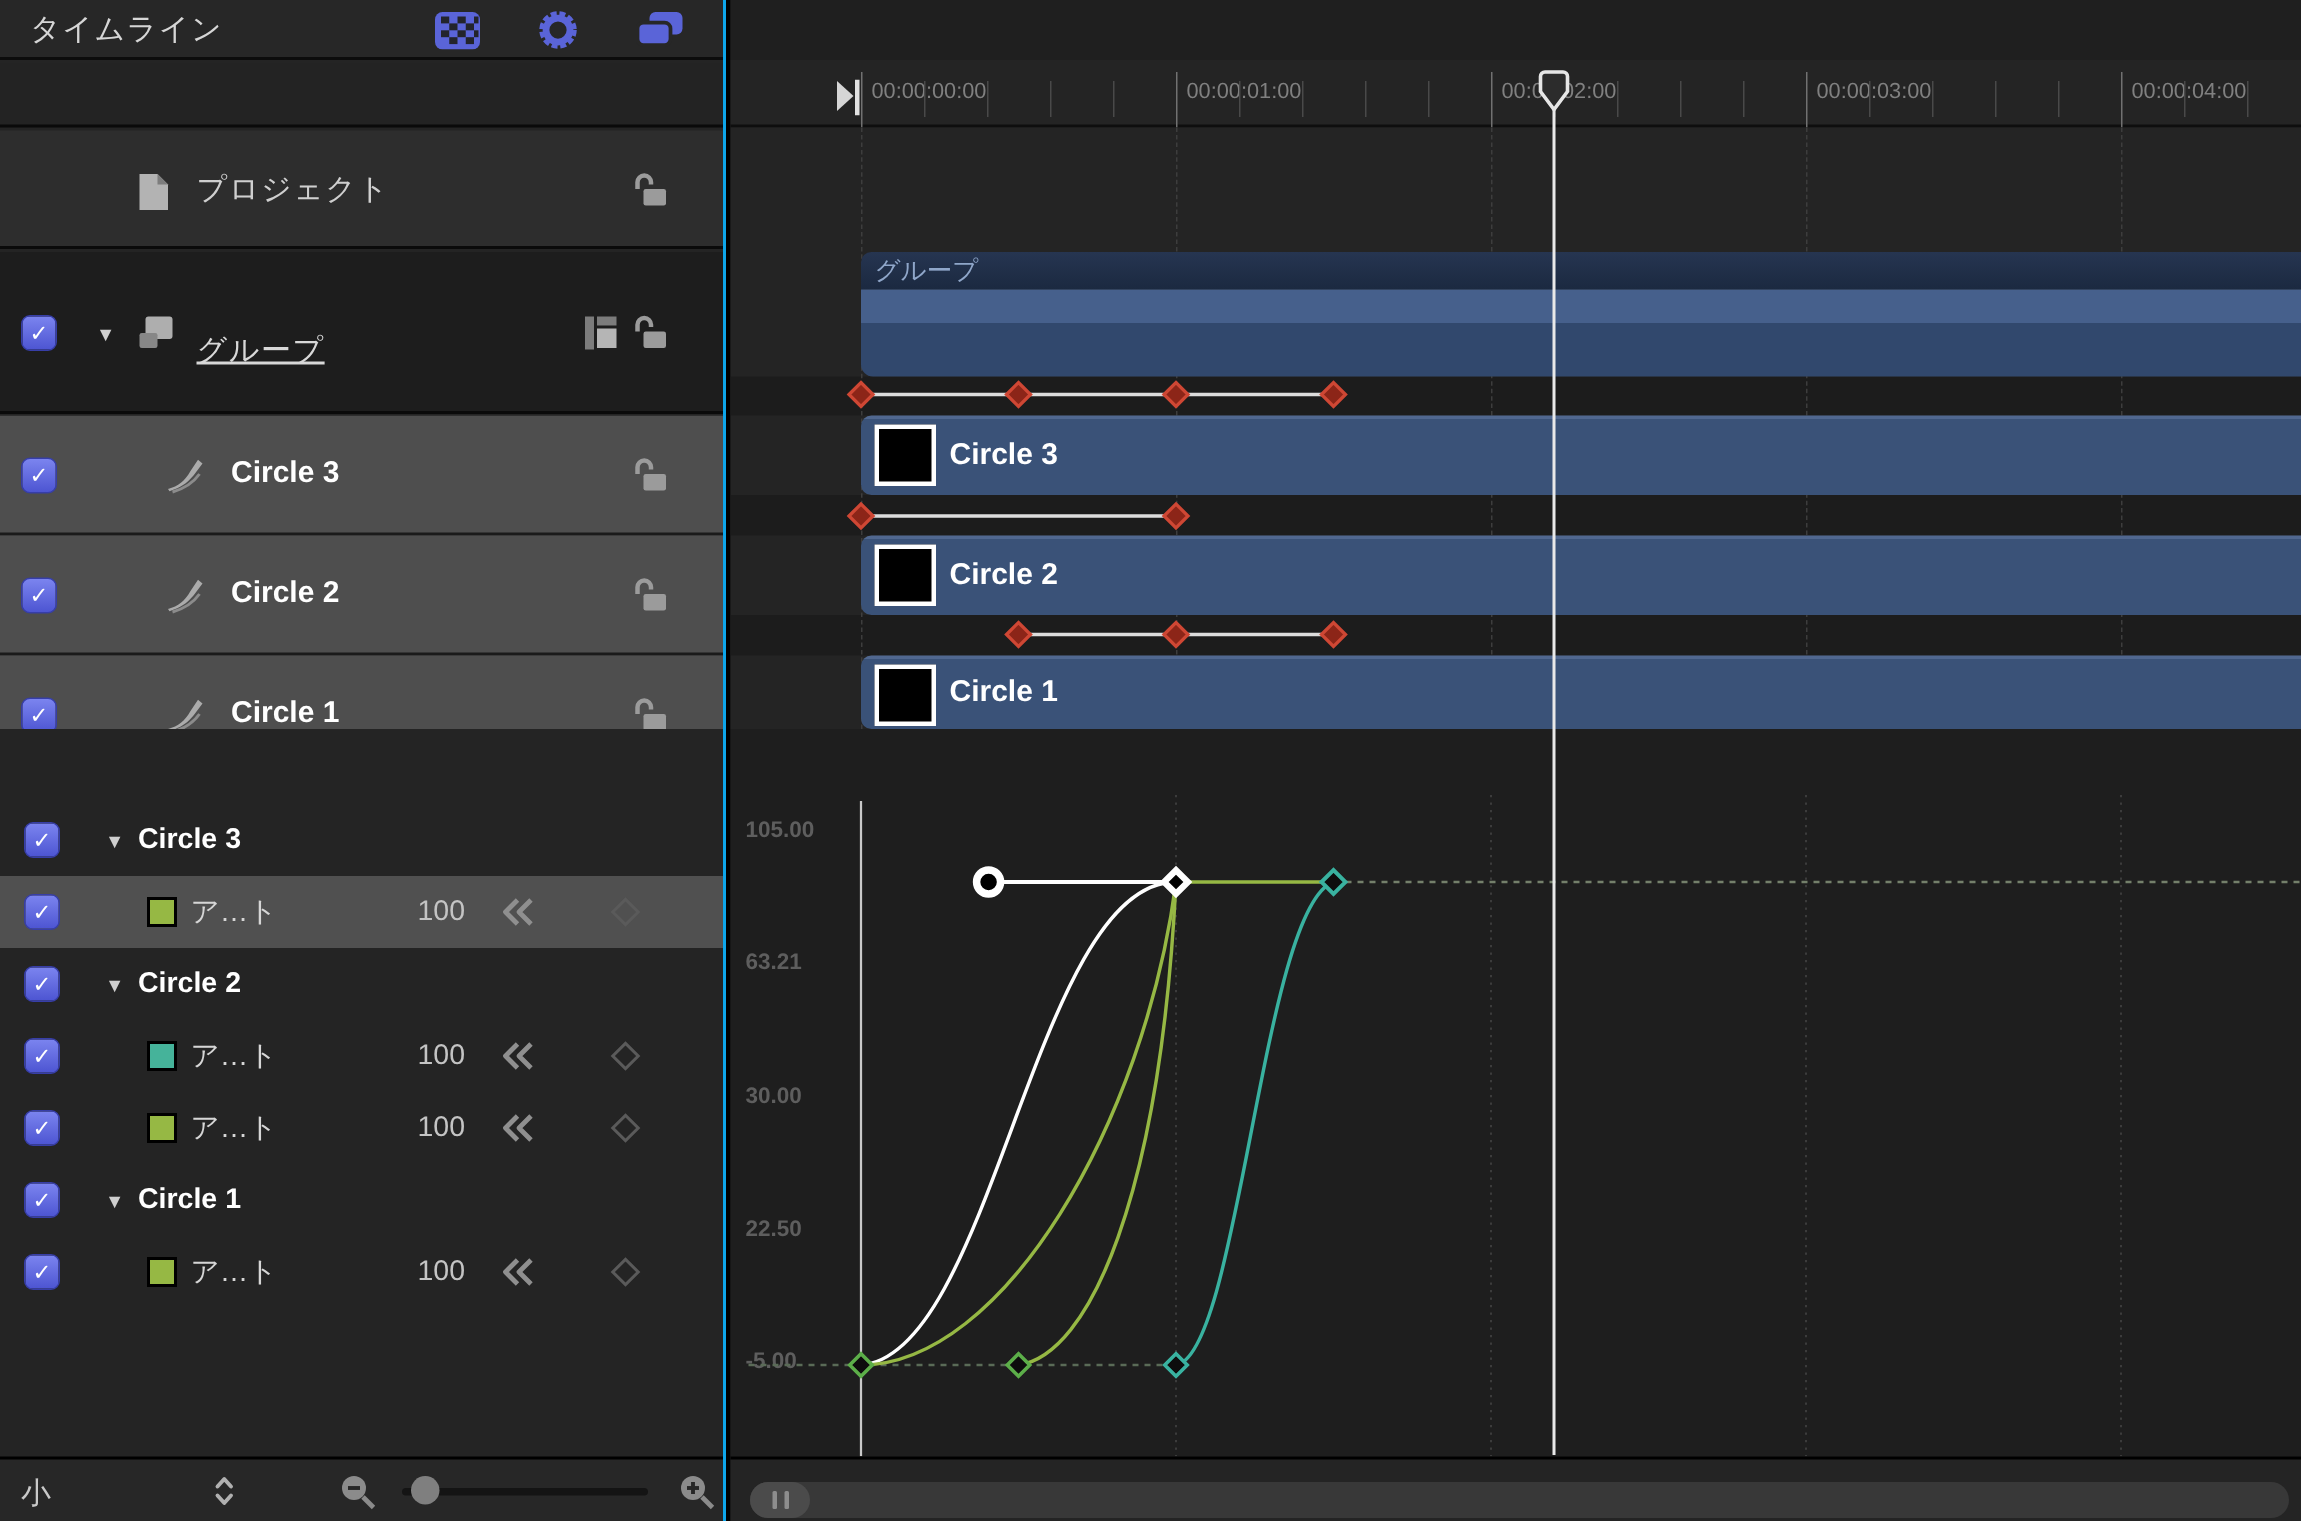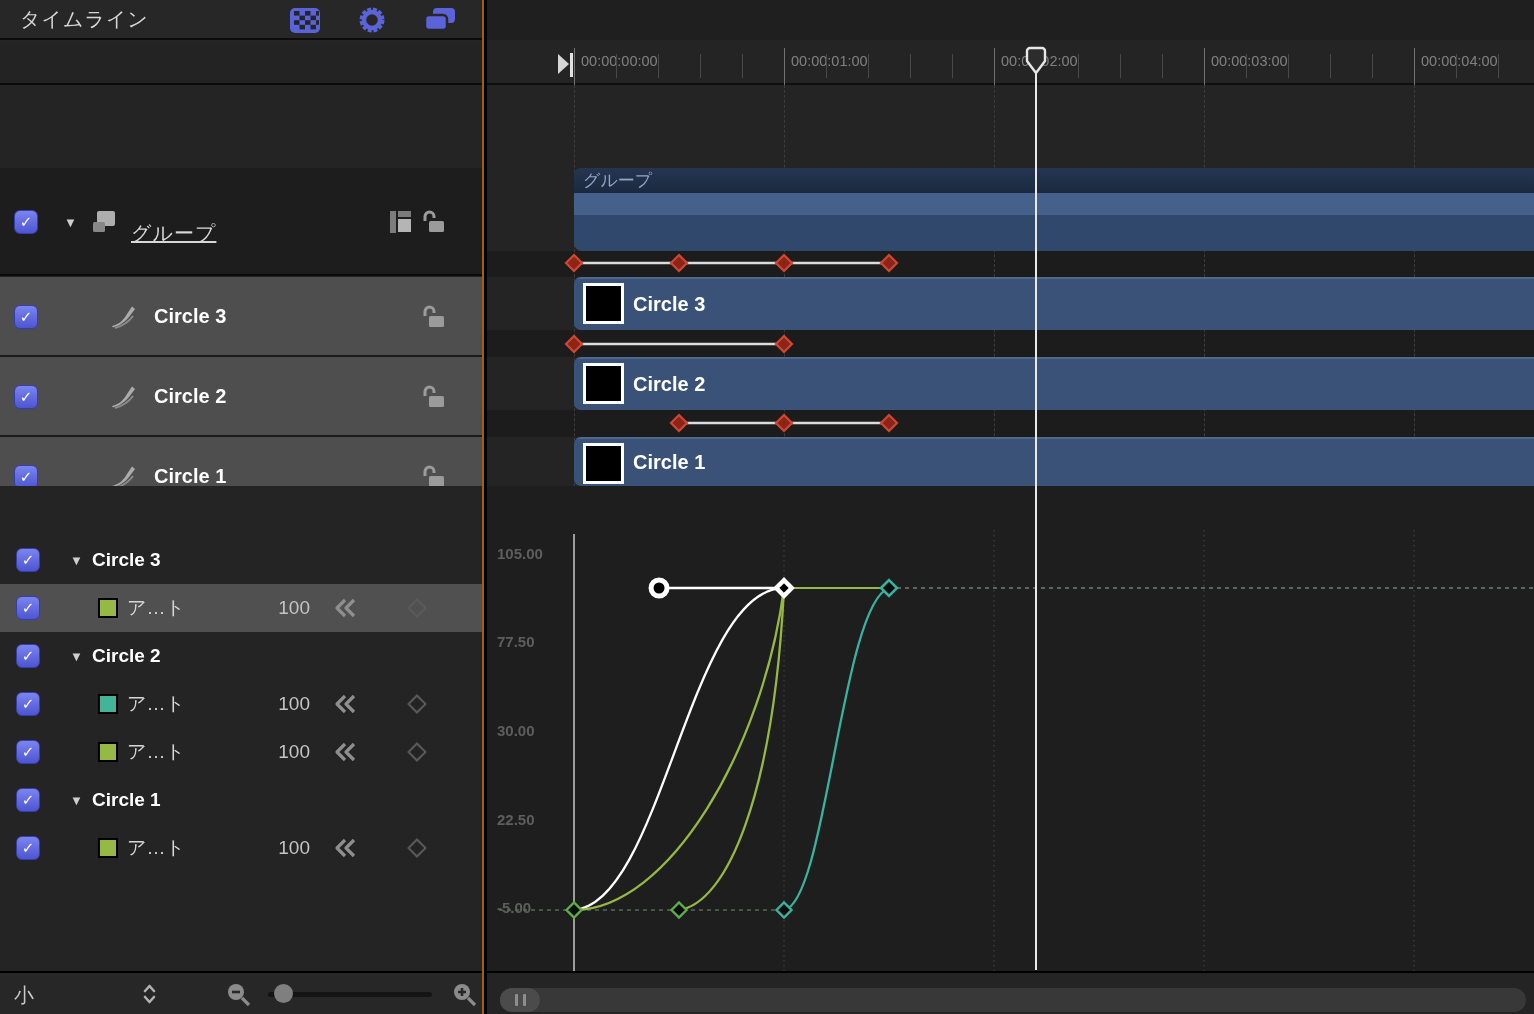--- a/index.html
+++ b/index.html
@@ -1,17 +1,17 @@
 <!DOCTYPE html>
 <html><head>
 <meta charset="utf-8">
 <style>
   html,body{margin:0;padding:0;background:#111;}
   *{box-sizing:border-box;}
-  .app{position:relative;width:1534px;height:1014px;background:#a16207;overflow:hidden;
+  .app{position:relative;width:1534px;height:1014px;background:#0ea5e9;overflow:hidden;
        font-family:"Liberation Sans","DejaVu Sans",sans-serif;color:#d0d0d0;padding-left:25px;}
   .abs{position:absolute;}
 
   
   .left-panel{position:absolute;left:0;top:0;width:482px;height:1014px;background:#242424;}
   .titlebar{position:absolute;left:0;top:0;width:482px;height:40px;background:#272727;
             border-bottom:2px solid #0c0c0c;display:flex;align-items:center;}
   .titlebar .title{font-size:20px;color:#d6d6d6;margin-left:20px;letter-spacing:1px;}
   .tb-icons{position:absolute;left:290px;top:0;height:40px;display:flex;align-items:center;gap:38px;}
   .empty-strip{position:absolute;left:0;top:42px;width:482px;height:43px;background:#232323;border-bottom:2px solid #0a0a0a;}
@@ -111,20 +111,37 @@
           <svg width="32" height="26" viewBox="0 0 32 26">
             <rect x="9" y="1" width="22" height="15" rx="4" fill="#5a64d8"></rect>
             <rect x="1" y="8" width="22" height="15" rx="4" fill="#5a64d8" stroke="#272727" stroke-width="2.5"></rect>
             </svg>
         </span>
       </div>
     </div>
 
     <div class="empty-strip"></div>
 
+    <div class="project-row">
+      <div class="rowflex">
+        <span class="abs" style="left:92px;top:28px;">
+          <svg width="21" height="26" viewBox="0 0 21 26">
+              <path d="M1,1 h12 l7,7 v17 h-19 z" fill="#b3b3b3"></path>
+          <path d="M13,1 l7,7 h-7 z" fill="#7d7d7d"></path>
+            </svg>
+        </span>
+        <span class="abs" style="left:131px;top:51%;transform:translateY(-50%);font-size:20px;color:#cfcfcf;letter-spacing:1px;">プロジェクト</span>
+        <span class="abs unlock" style="left:421px;top:28px;">
+          <svg width="26" height="24" viewBox="0 0 26 24">
+              <path d="M4,11 V6.5 a4.5,4.5 0 0 1 9,0 V8" fill="none" stroke="#9b9b9b" stroke-width="3"></path>
+          <rect x="8" y="11" width="15" height="11" rx="1.5" fill="#9b9b9b"></rect>
+            </svg>
+        </span>
+      </div>
+    </div>
 
     <div class="group-row">
       <div class="checkbox abs" style="left:14px;top:42px;">✓</div>
       <span class="disclosure abs" style="left:64px;top:47px;">▼</span>
       <span class="abs" style="left:89px;top:41px;">
         <svg width="28" height="26" viewBox="0 0 28 26">
             <rect x="8" y="2" width="18" height="15" rx="2" fill="#aeaeae"></rect>
         <rect x="4" y="13" width="12" height="10" rx="1.5" fill="#878787"></rect>
           </svg>
       </span>
@@ -387,21 +404,21 @@
           <path d="M289,259 L297,251 L305,259 L297,267 Z" fill="#8c2518" stroke="#cf4734" stroke-width="2.2"></path>
           <line x1="192" y1="338" x2="402" y2="338" stroke="#dcdcdc" stroke-width="2.4"></line>
           <path d="M184,338 L192,330 L200,338 L192,346 Z" fill="#8c2518" stroke="#cf4734" stroke-width="2.2"></path>
           <path d="M289,338 L297,330 L305,338 L297,346 Z" fill="#8c2518" stroke="#cf4734" stroke-width="2.2"></path>
           <path d="M394,338 L402,330 L410,338 L402,346 Z" fill="#8c2518" stroke="#cf4734" stroke-width="2.2"></path>
         </svg>
       </div>
 
     <div class="curve-area" id="curve-area">
         <span class="ytick" style="top:58.89999999999998px;">105.00</span>
-        <span class="ytick" style="top:147.45px;">77.50</span>
+        <span class="ytick" style="top:147.45px;">63.21</span>
         <span class="ytick" style="top:236px;">30.00</span>
         <span class="ytick" style="top:324.55px;">22.50</span>
         <span class="ytick" style="top:413.1px;">-5.00</span>
         <svg width="1050" height="485" style="position:absolute;left:0;top:0;">
           <line x1="297" y1="44" x2="297" y2="485" stroke="#474747" stroke-width="1" stroke-dasharray="1.5 3.5"></line>
           <line x1="507" y1="44" x2="507" y2="485" stroke="#474747" stroke-width="1" stroke-dasharray="1.5 3.5"></line>
           <line x1="717" y1="44" x2="717" y2="485" stroke="#474747" stroke-width="1" stroke-dasharray="1.5 3.5"></line>
           <line x1="927" y1="44" x2="927" y2="485" stroke="#474747" stroke-width="1" stroke-dasharray="1.5 3.5"></line>
           <line x1="87" y1="48" x2="87" y2="485" stroke="#c9c9c9" stroke-width="1.5"></line>
           <line x1="12" y1="424" x2="297" y2="424" stroke="#5a6b57" stroke-width="1.6" stroke-dasharray="4 4"></line>

